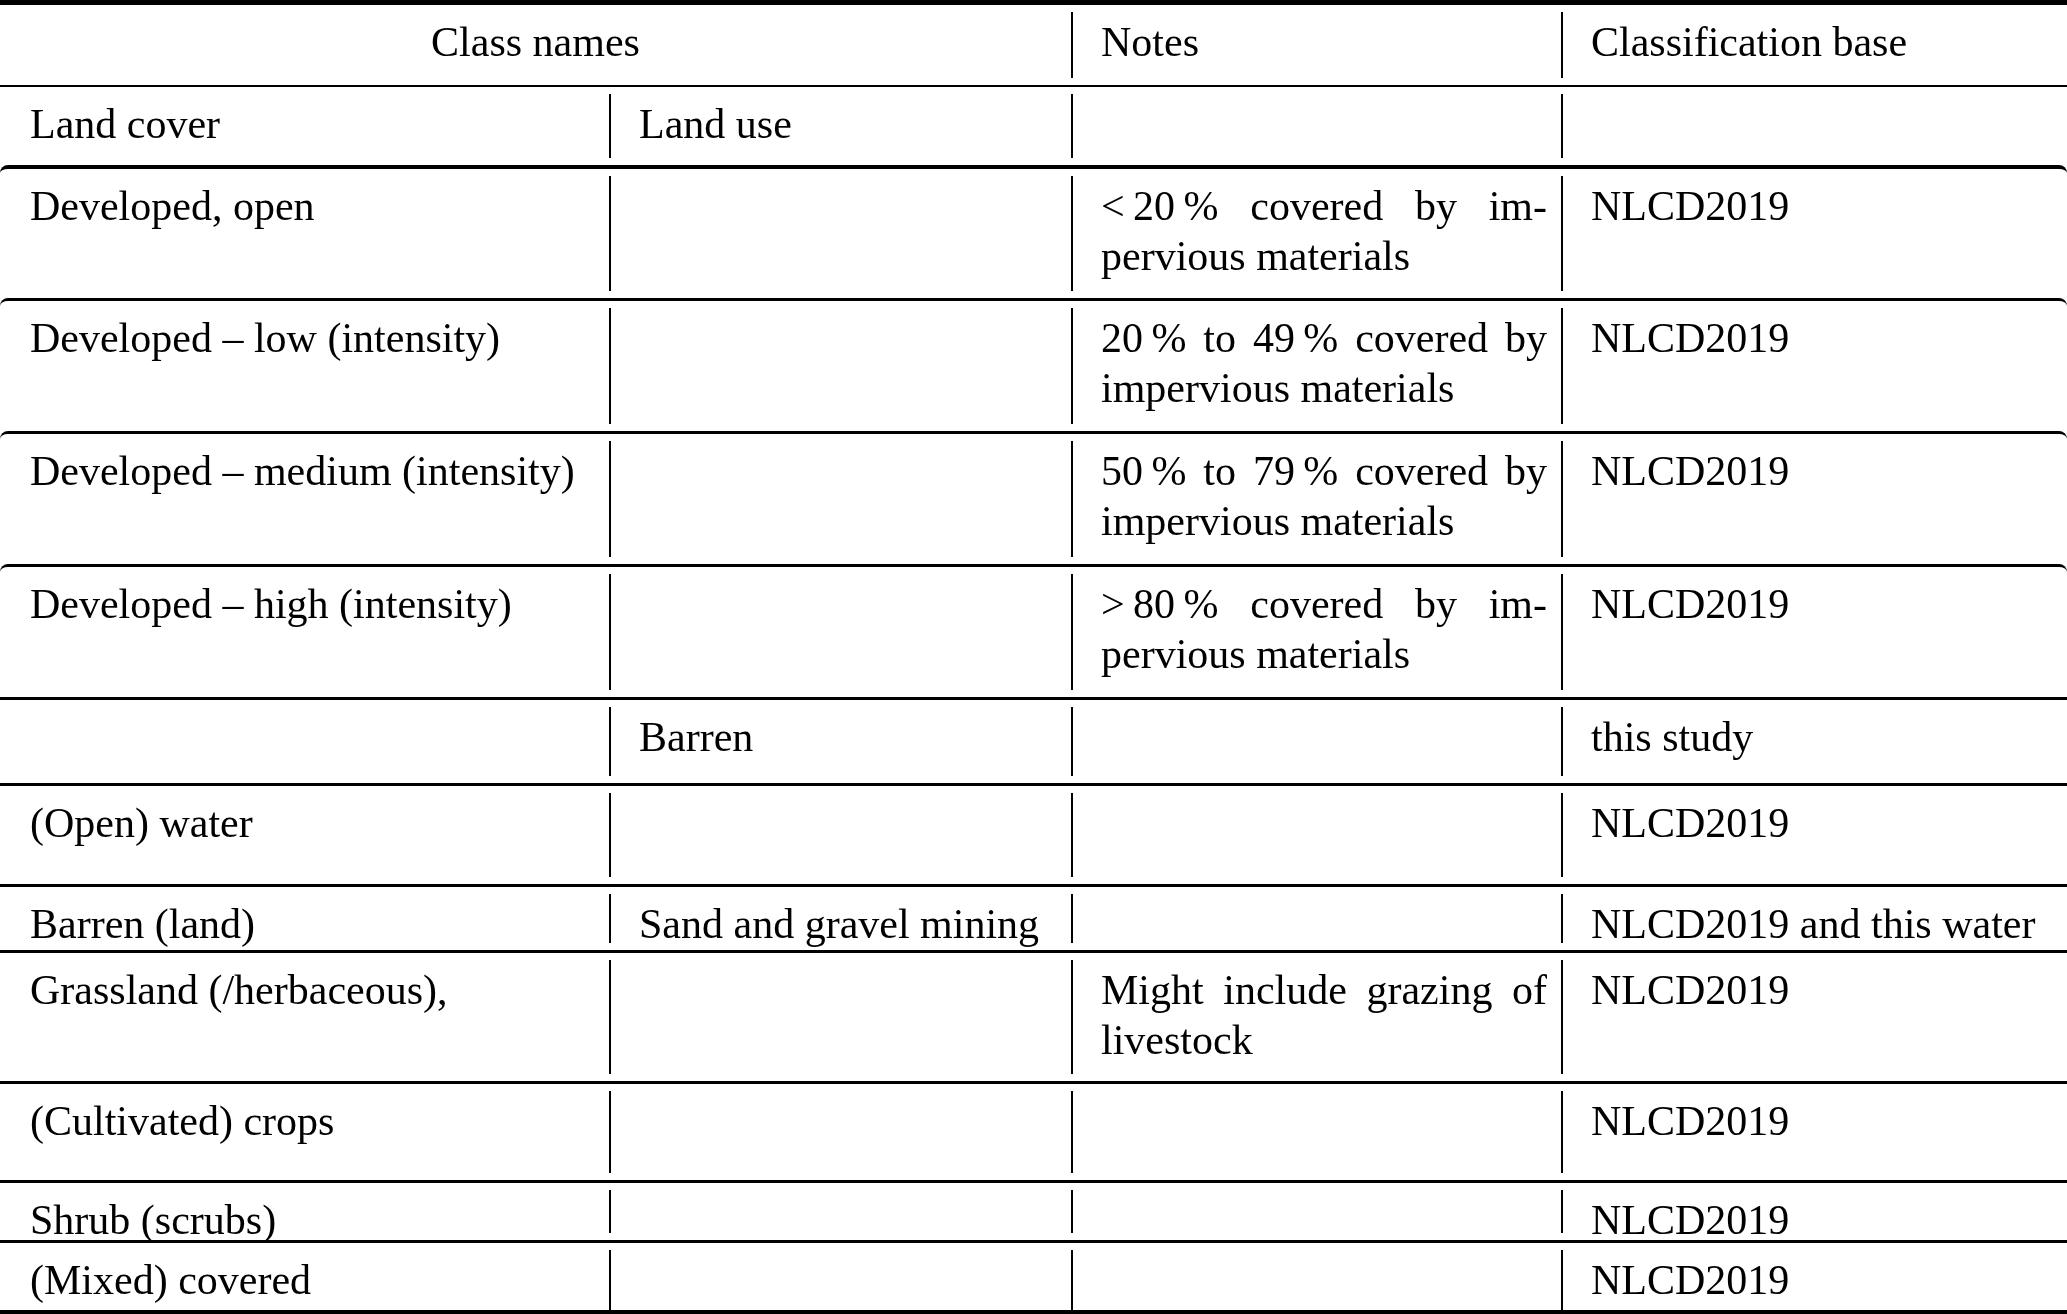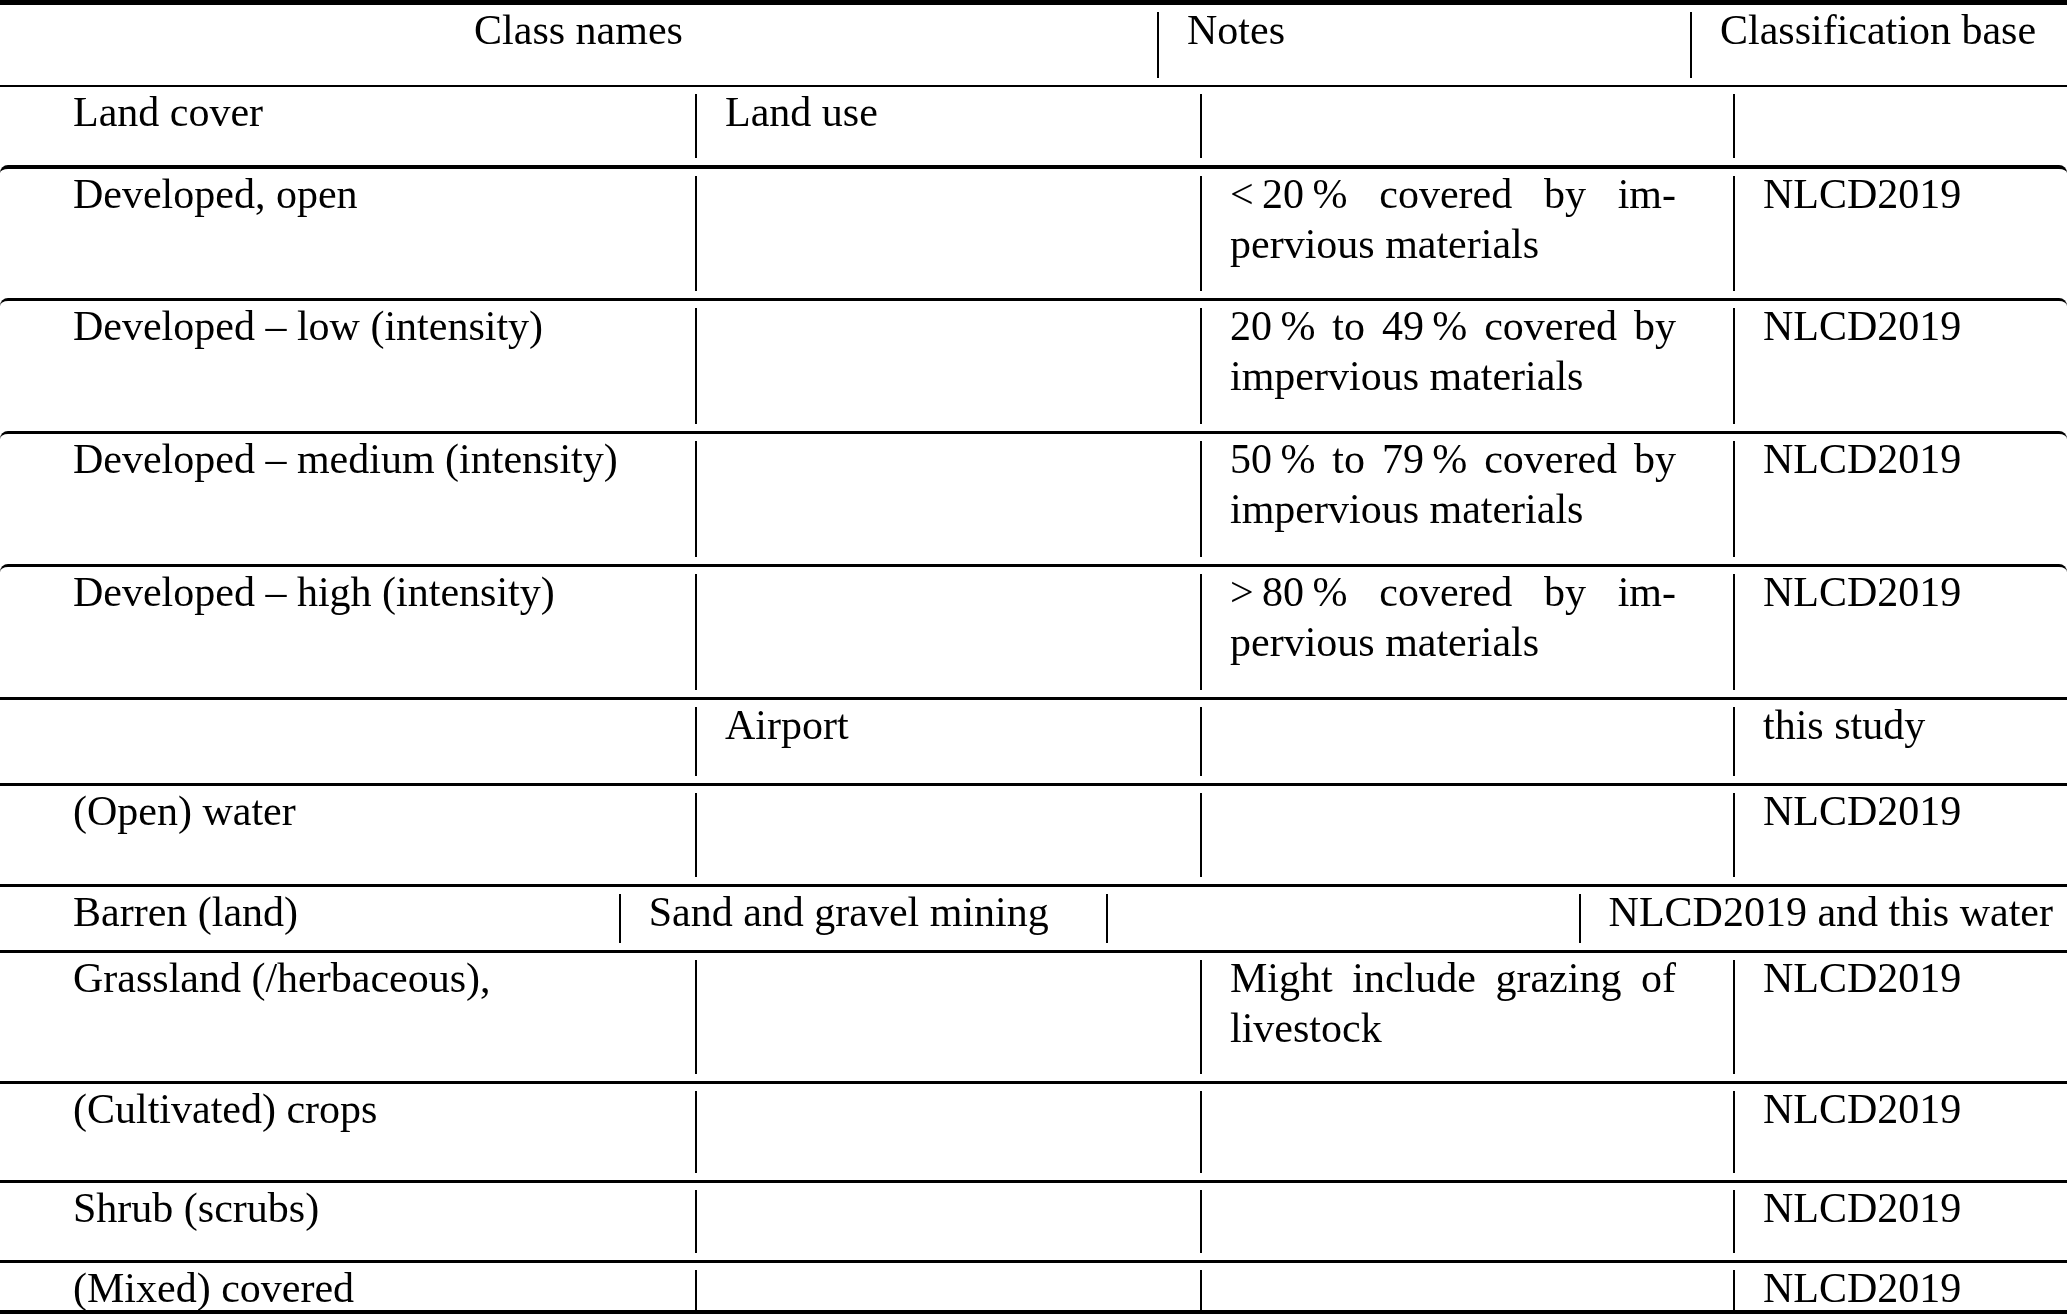--- a/index.html
+++ b/index.html
@@ -32,29 +32,28 @@
 
   
   .h-header   { height: 80px; }
   .h-sub      { height: 80px; }
   .h-tall     { height: 133px; border-radius: 8px; }
   .h-airport  { height: 86px; }
   .h-water    { height: 101px; }
   .h-barren   { height: 66px; }
   .h-grass    { height: 131px; }
   .h-crops    { height: 99px; }
-  .h-shrub    { height: 80px; }
+  .h-shrub    { height: 60px; }
   .h-forest   { height: 77px; }
 
   .cell {
     position: relative;
     box-sizing: border-box;
-    padding: 0 14px 0 30px;
+    padding: 12px 14px 0 30px;
     overflow: visible;
-    margin-left: 43px;
   }
   .c1  { width: 609px; white-space: nowrap; }
   .c2  { width: 462px; white-space: nowrap; }
   .c3  { width: 490px; }
   .c4  { flex: 1 1 auto; white-space: nowrap; }
   .c12 { width: 1071px; text-align: center; padding-left: 0; padding-right: 0; }
 
   
   .vs::before {
     content: "";
@@ -164,21 +163,21 @@
     <div class="cell c4 vs">
       <span>NLCD2019</span>
     </div>
   </div>
 
   <div class="row h-airport">
     <div class="cell c1">
       <span></span>
     </div>
     <div class="cell c2 vs">
-      <span>Airport</span>
+      <span>Barren</span>
     </div>
     <div class="cell c3 vs">
       <div class="note-l1"></div>
       <div class="note-l2"></div>
     </div>
     <div class="cell c4 vs">
       <span>this study</span>
     </div>
   </div>
 

